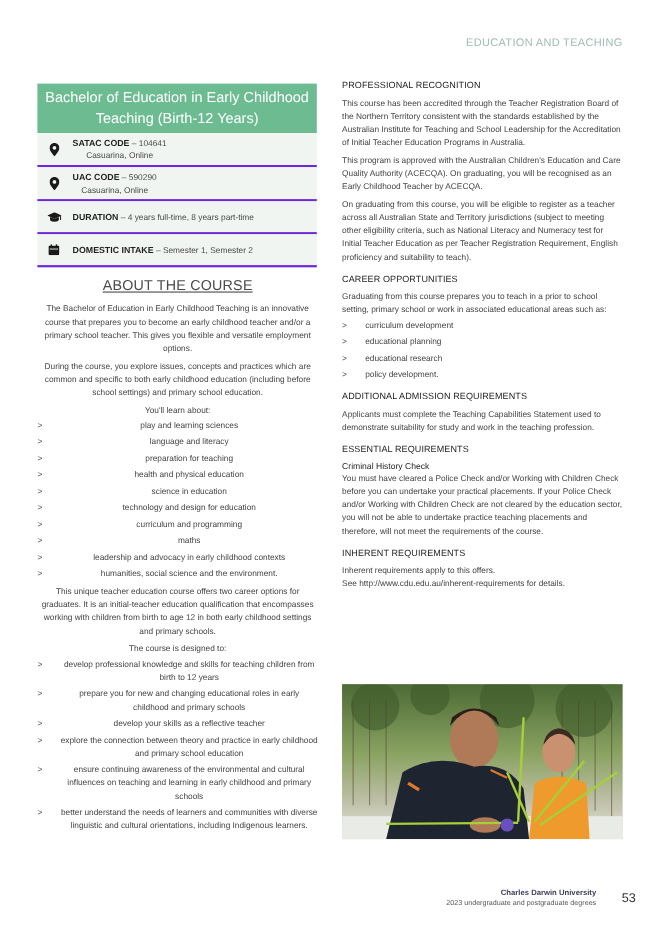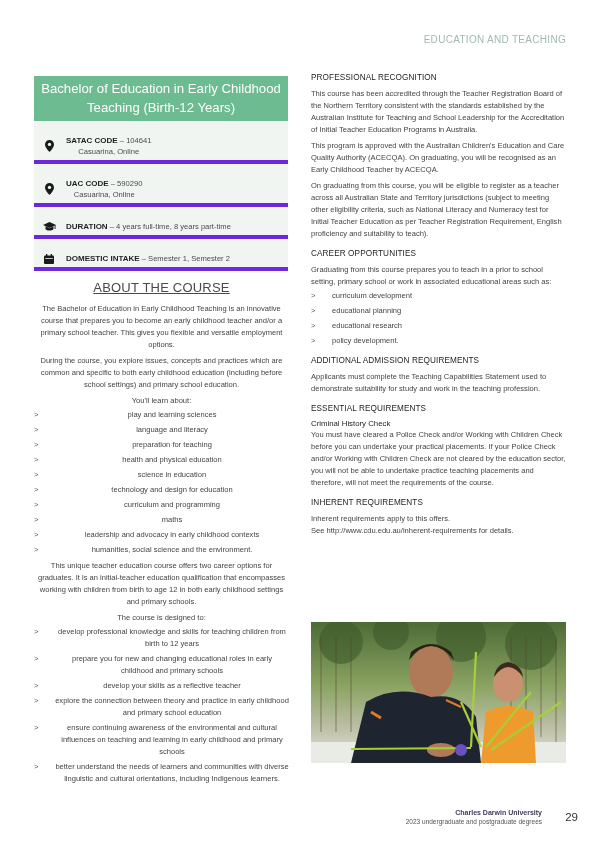--- a/index.html
+++ b/index.html
@@ -15,22 +15,22 @@
   .col-right { position: absolute; left: 311px; top: 72px; width: 256px; }
 
   
   .info-box { width: 254px; }
   .info-title {
     background: #6cbb91; color: #ffffff;
     font-size: 13.2px; line-height: 19px; padding: 3px 4px 4px 4px;
   }
   .info-row {
     display: flex; align-items: center;
-    background: #f1f5f2; border-bottom: 4px solid #6d28d9;
-    min-height: 30px; padding: 14px 4px 3px 4px;
+    background: #f1f5f2; border-bottom: 2px solid #6d28d9;
+    min-height: 30px; padding: 3px 4px 3px 4px;
   }
   .info-row.tall { min-height: 31px; }
   .info-icon { width: 22px; flex: 0 0 22px; display: flex; justify-content: center; align-items: center; }
   .info-icon svg { display: block; }
   .info-text { font-size: 7.6px; line-height: 11px; color: #4a4a4a; padding-left: 6px; }
   .info-label { font-weight: bold; color: #1f1f1f; font-size: 8px; }
 
   .section-title-light {
     margin-top: 9px; font-size: 13px; color: #4a4a4a; letter-spacing: 0.2px; text-decoration: underline;
   }
@@ -237,13 +237,13 @@
       <line x1="40" y1="127" x2="160" y2="126"></line>
     </g>
     <circle cx="150" cy="128" r="6" fill="#6a4fc0"></circle>
   </svg>
 </div>
 
 <div class="footer-text">
   <div class="footer-uni">Charles Darwin University</div>
   <div class="footer-sub">2023 undergraduate and postgraduate degrees</div>
 </div>
-<div class="page-num">29</div>
+<div class="page-num">53</div>
 
 </body></html>

